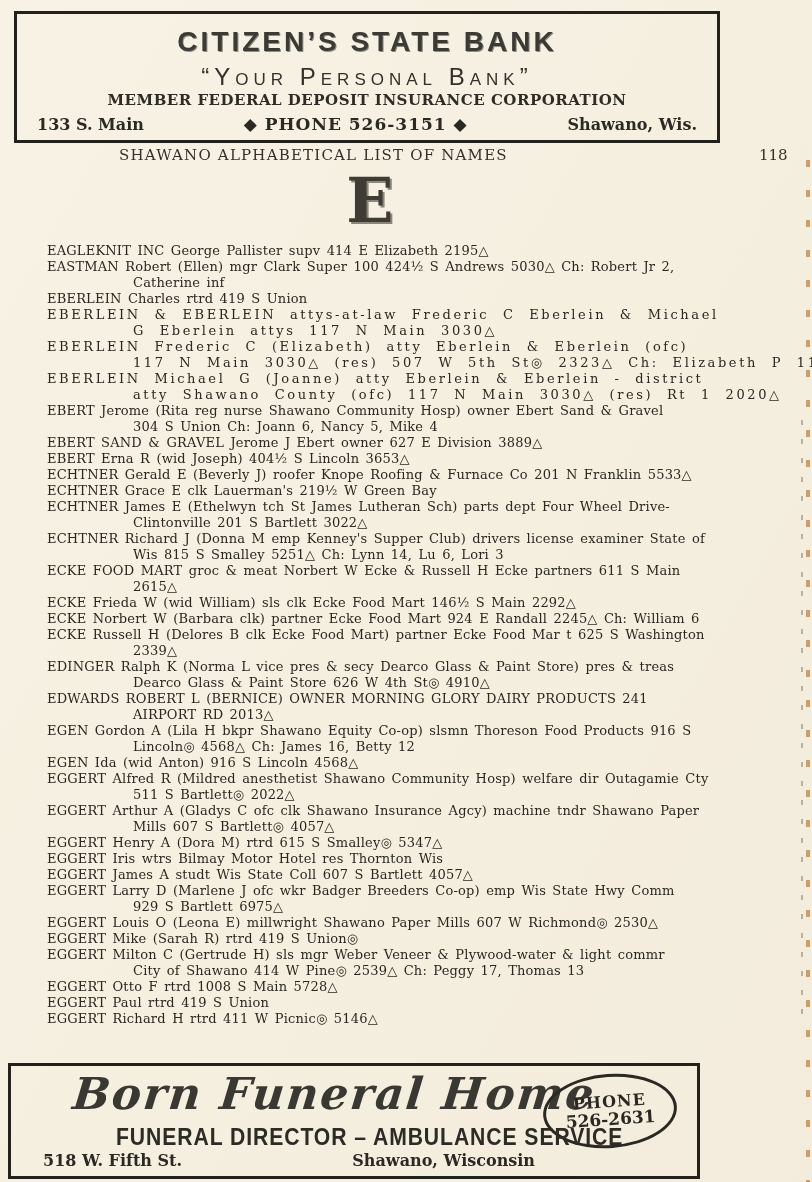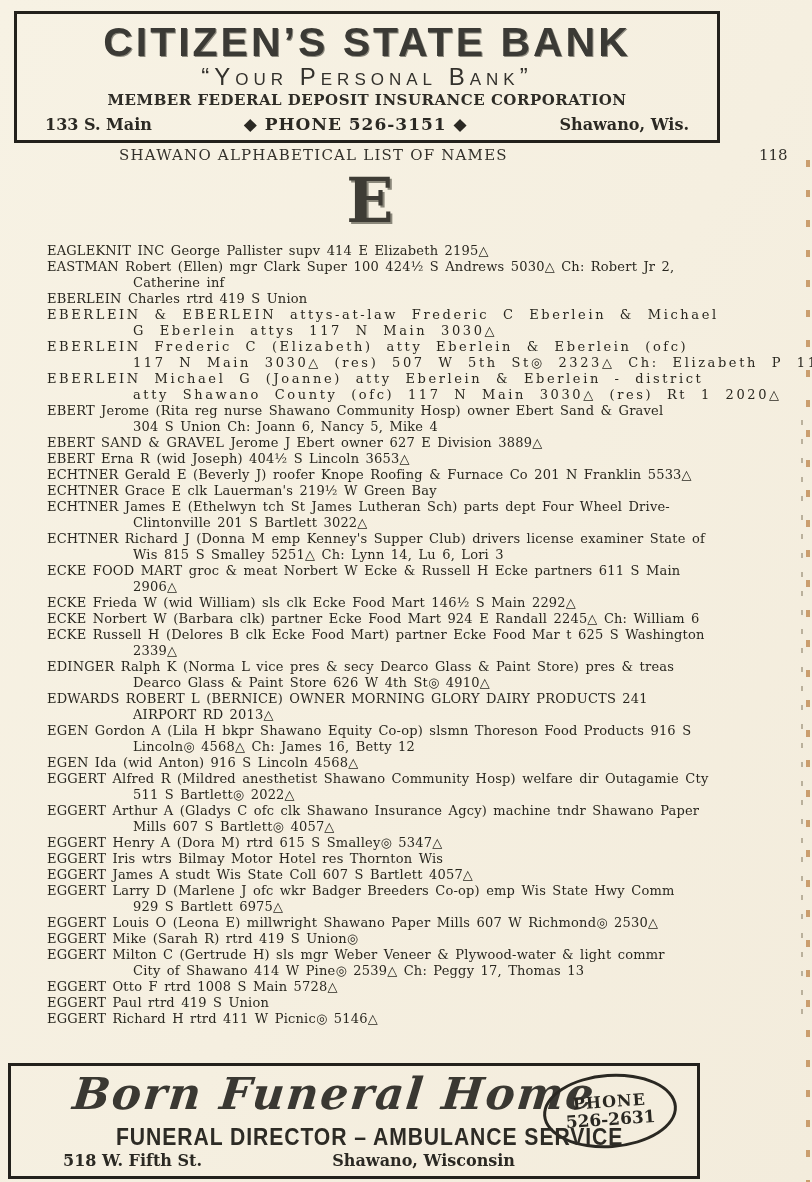--- a/index.html
+++ b/index.html
@@ -15,37 +15,37 @@
   }
 
   
   .top-ad{
     position:absolute;left:14px;top:11px;width:700px;height:126px;
     border:3px solid #23211c;background:transparent;text-align:center;
   }
   .bank-name{
     margin-top:7px;
     font-family:"Liberation Sans",sans-serif;
-    font-weight:bold;font-size:41px;line-height:42px;letter-spacing:3px;
+    font-weight:bold;font-size:28px;line-height:42px;letter-spacing:3px;
     color:#3b3a35;text-shadow:1px 1px 0 #8f8c80;
   }
   .bank-tagline{
     margin-top:1px;
     font-family:"Liberation Sans",sans-serif;
     font-variant:small-caps;font-size:24px;line-height:25px;letter-spacing:5px;
     color:#33312c;
   }
   .bank-member{
     margin-top:2px;
     font-size:15px;font-weight:bold;letter-spacing:0.5px;color:#2e2c26;
   }
   .bank-row{
     position:absolute;left:0;right:0;bottom:6px;
     display:flex;justify-content:space-between;align-items:baseline;
-    padding:0 28px;
+    padding:0 20px;
     font-size:16px;font-weight:bold;color:#2b2923;
   }
   .bank-row .phone{font-size:17px;letter-spacing:1px;}
 
   
   .list-header-row{
     position:absolute;top:146px;left:15px;width:100%;height:18px;
     font-size:15px;letter-spacing:1.2px;color:#33312b;
   }
   .list-header-row .hdr{position:absolute;left:104px;}
@@ -92,21 +92,21 @@
   }
   .phone-badge .lbl{font-size:16px;line-height:17px;letter-spacing:1px;}
   .phone-badge .num{font-size:17px;line-height:19px;}
   .funeral-services{
     position:absolute;left:105px;top:58px;
     font-family:"Liberation Sans",sans-serif;font-weight:bold;
     font-size:23px;letter-spacing:1px;color:#2d2b25;
     transform:scaleX(0.92);transform-origin:left;
   }
   .funeral-row{
-    position:absolute;left:0;right:0;bottom:6px;padding:0 52px;
+    position:absolute;left:0;right:0;bottom:6px;padding:0 32px;
     display:flex;justify-content:space-between;
     font-size:16px;font-weight:bold;color:#2b2923;
   }
   .funeral-row .city{margin-right:130px;}
 
   
   .edge-dark{
     position:absolute;right:9px;top:420px;height:600px;width:2px;
     background:repeating-linear-gradient(to bottom,#8b7f66 0 5px,transparent 5px 19px);
     opacity:.55;
@@ -182,21 +182,21 @@
       <div class="entry">
         <div class="line">ECHTNER James E (Ethelwyn tch St James Lutheran Sch) parts dept Four Wheel Drive-</div>
         <div class="line cont">Clintonville 201 S Bartlett 3022△</div>
       </div>
       <div class="entry">
         <div class="line">ECHTNER Richard J (Donna M emp Kenney's Supper Club) drivers license examiner State of</div>
         <div class="line cont">Wis 815 S Smalley 5251△ Ch: Lynn 14,  Lu 6,  Lori 3</div>
       </div>
       <div class="entry">
         <div class="line">ECKE FOOD MART groc &amp; meat Norbert W Ecke &amp; Russell H Ecke partners 611 S Main</div>
-        <div class="line cont">2906△</div>
+        <div class="line cont">2615△</div>
       </div>
       <div class="entry">
         <div class="line">ECKE Frieda W (wid William) sls clk Ecke Food Mart 146½ S Main 2292△</div>
       </div>
       <div class="entry">
         <div class="line">ECKE Norbert W (Barbara clk) partner Ecke Food Mart 924 E Randall 2245△ Ch: William 6</div>
       </div>
       <div class="entry">
         <div class="line">ECKE Russell H (Delores B clk Ecke Food Mart) partner Ecke Food Mar t 625 S Washington</div>
         <div class="line cont">2339△</div>

